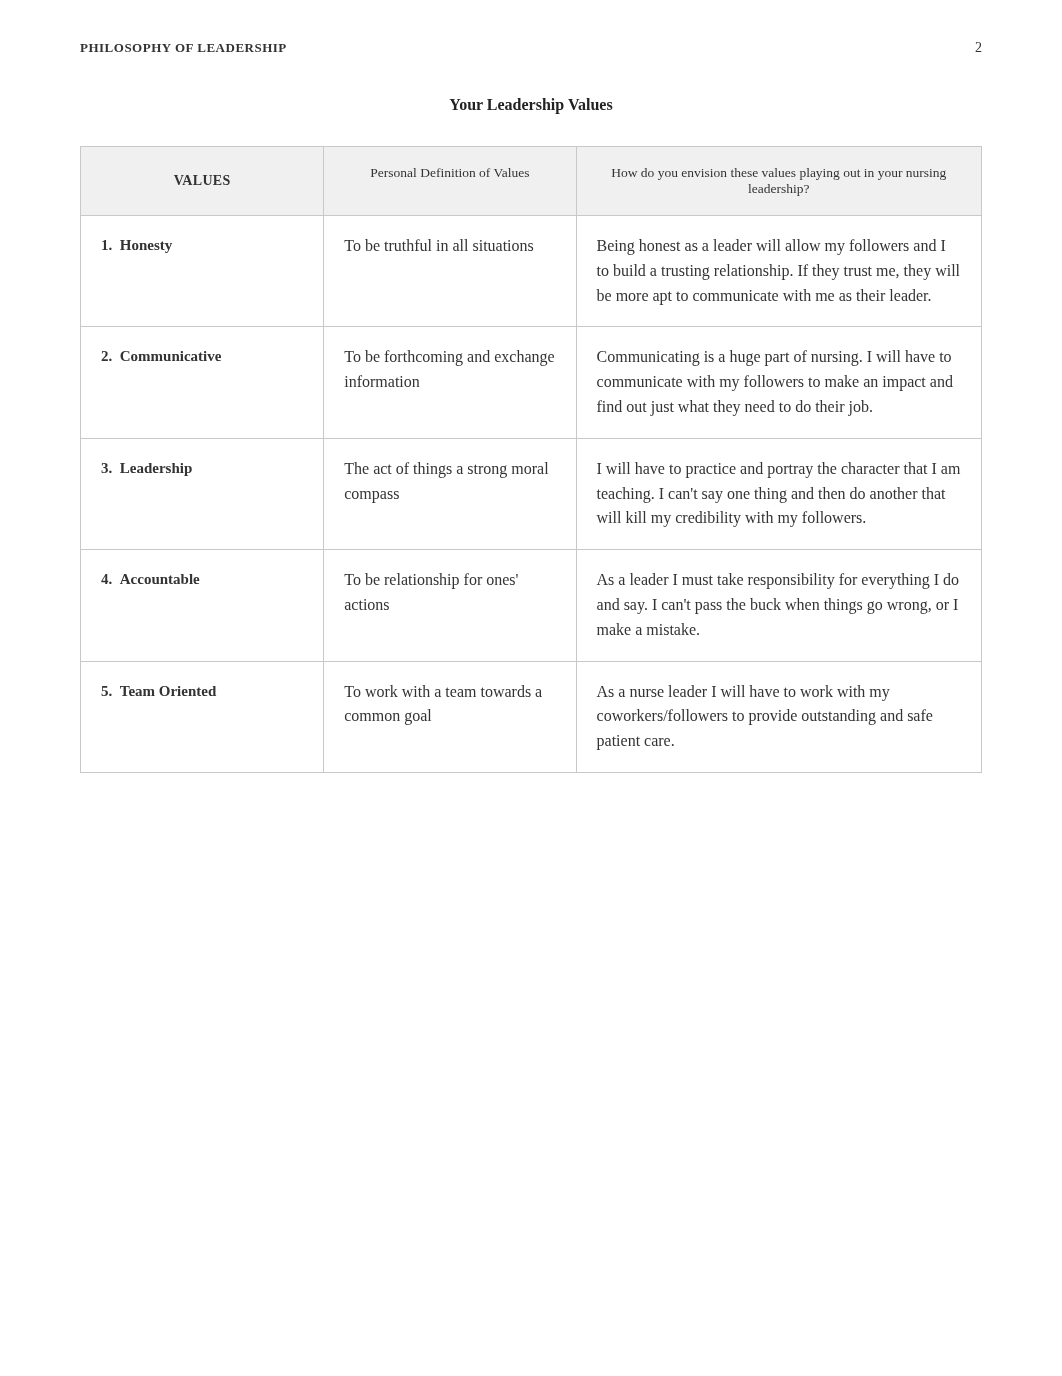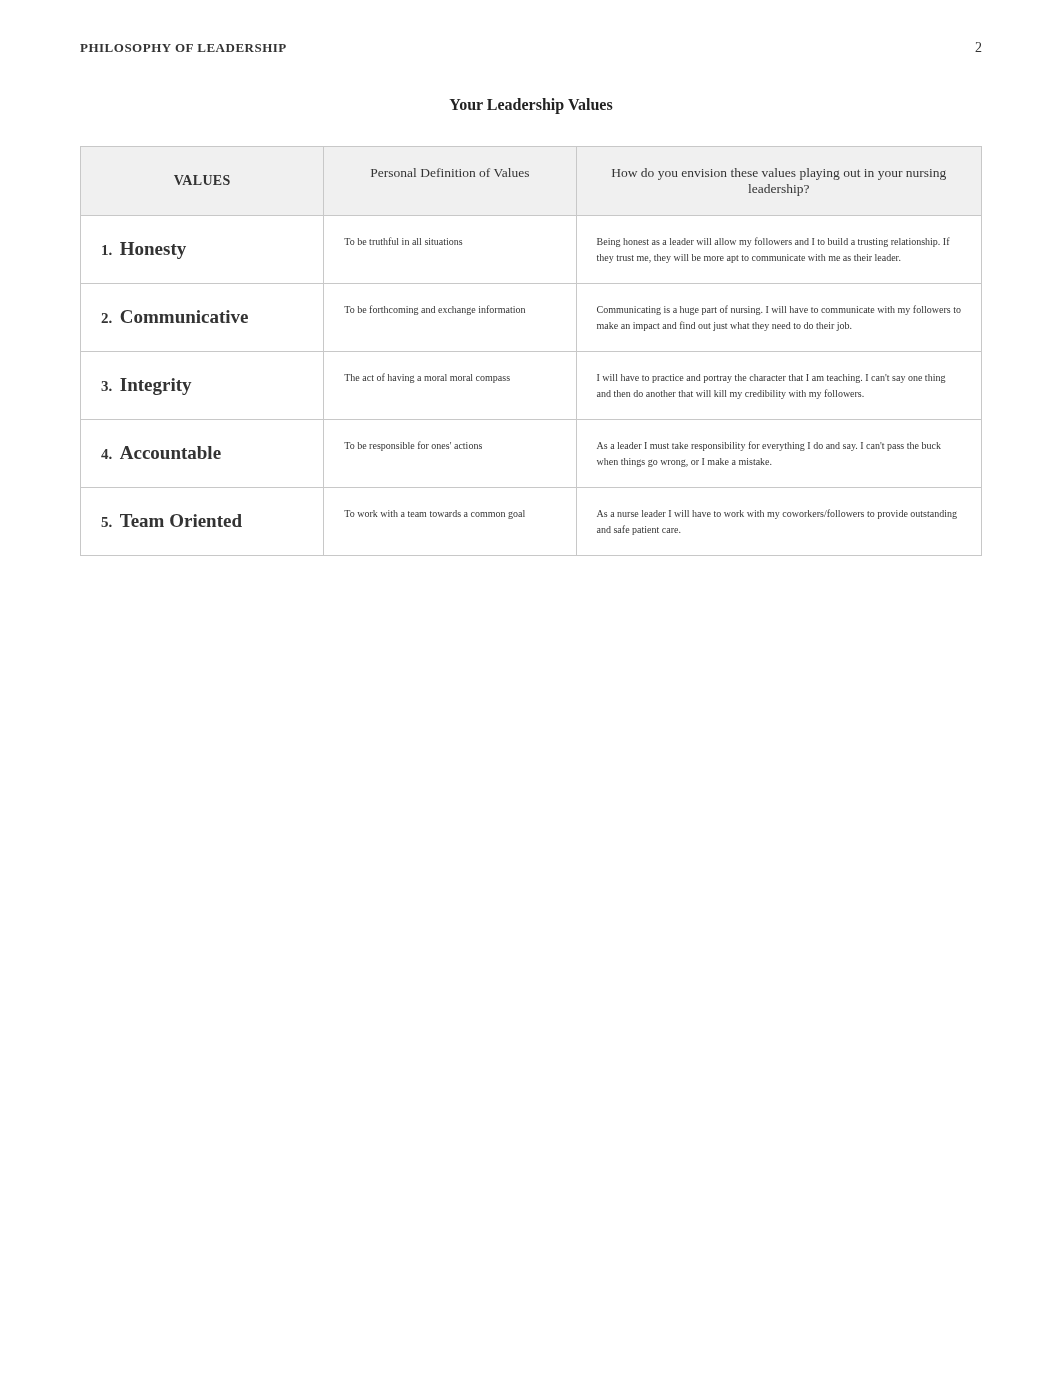--- a/index.html
+++ b/index.html
@@ -81,29 +81,29 @@
 
     .header-row th.col-values {
       font-size: 14px;
       font-weight: bold;
       letter-spacing: 0.3px;
       vertical-align: middle;
     }
 
     .value-name {
       font-weight: bold;
-      font-size: 19px;
+      font-size: 15px;
     }
 
     .value-number {
       font-weight: bold;
     }
 
     .data-row td {
-      font-size: 10px;
+      font-size: 16px;
       line-height: 1.55;
       color: #333;
     }
 
     .data-row td:first-child {
       font-size: 15px;
     }
   </style>
 </head>
 <body>
@@ -128,27 +128,27 @@
         <td class="col-values"><span class="value-number">1.</span>&nbsp;&nbsp;<span class="value-name">Honesty</span></td>
         <td class="col-definition">To be truthful in all situations</td>
         <td class="col-vision">Being honest as a leader will allow my followers and I to build a trusting relationship. If they trust me, they will be more apt to communicate with me as their leader.</td>
       </tr>
       <tr class="data-row">
         <td class="col-values"><span class="value-number">2.</span>&nbsp;&nbsp;<span class="value-name">Communicative</span></td>
         <td class="col-definition">To be forthcoming and exchange information</td>
         <td class="col-vision">Communicating is a huge part of nursing. I will have to communicate with my followers to make an impact and find out just what they need to do their job.</td>
       </tr>
       <tr class="data-row">
-        <td class="col-values"><span class="value-number">3.</span>&nbsp;&nbsp;<span class="value-name">Integrity</span></td>
-        <td class="col-definition">The act of having a moral moral compass</td>
+        <td class="col-values"><span class="value-number">3.</span>&nbsp;&nbsp;<span class="value-name">Leadership</span></td>
+        <td class="col-definition">The act of things a strong moral compass</td>
         <td class="col-vision">I will have to practice and portray the character that I am teaching. I can't say one thing and then do another that will kill my credibility with my followers.</td>
       </tr>
       <tr class="data-row">
         <td class="col-values"><span class="value-number">4.</span>&nbsp;&nbsp;<span class="value-name">Accountable</span></td>
-        <td class="col-definition">To be responsible for ones' actions</td>
+        <td class="col-definition">To be relationship for ones' actions</td>
         <td class="col-vision">As a leader I must take responsibility for everything I do and say. I can't pass the buck when things go wrong, or I make a mistake.</td>
       </tr>
       <tr class="data-row">
         <td class="col-values"><span class="value-number">5.</span>&nbsp;&nbsp;<span class="value-name">Team Oriented</span></td>
         <td class="col-definition">To work with a team towards a common goal</td>
         <td class="col-vision">As a nurse leader I will have to work with my coworkers/followers to provide outstanding and safe patient care.</td>
       </tr>
     </tbody>
 </table>
 

